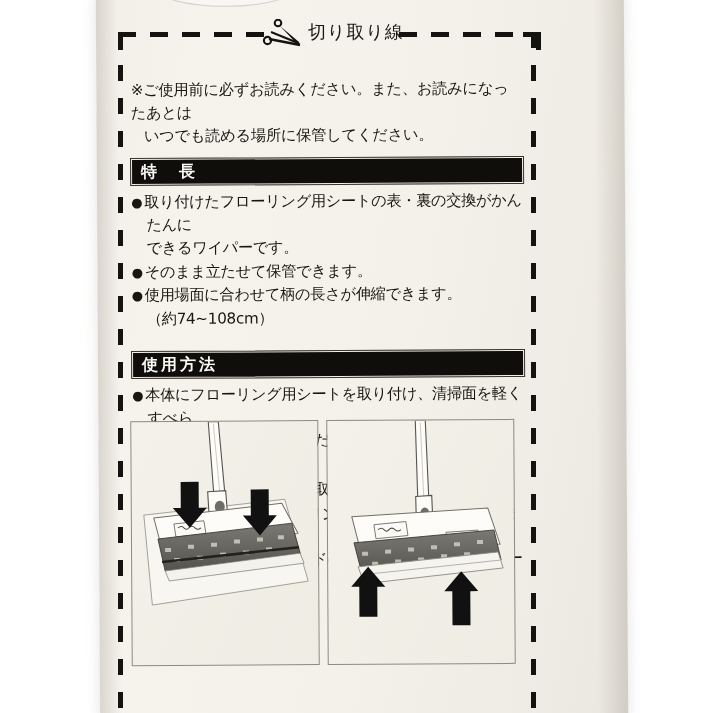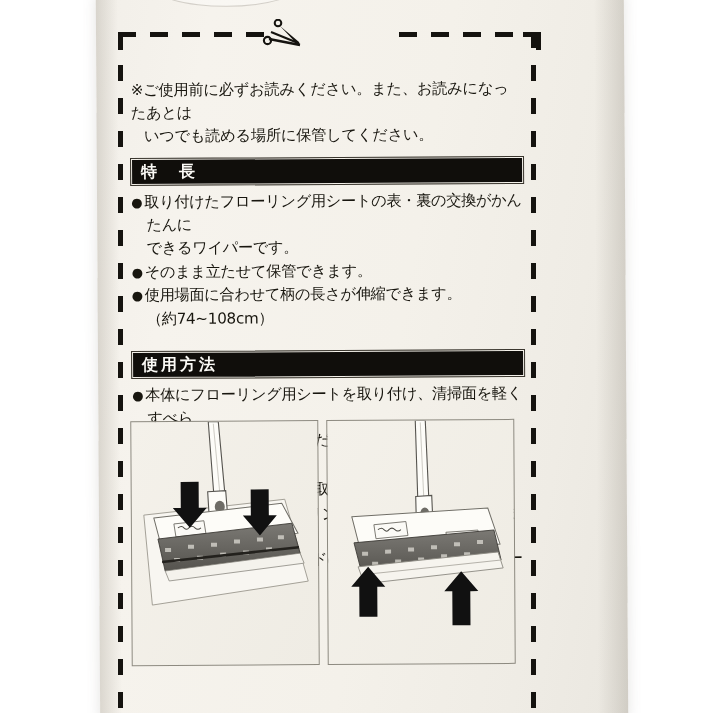--- a/index.html
+++ b/index.html
@@ -224,20 +224,21 @@
     <svg class="scissors" viewBox="0 0 42 32">
       <g stroke="#15130f" fill="none" stroke-width="2.1">
         <path d="M9 20 L40 26" stroke-width="2.6"></path>
         <path d="M11 13 L38 24"></path>
       </g>
       <circle cx="18" cy="4" r="3.3" fill="none" stroke="#15130f" stroke-width="2"></circle>
       <circle cx="7.5" cy="21.5" r="3.6" fill="none" stroke="#15130f" stroke-width="2.1"></circle>
       <path d="M20 7 L37 25 L40 26 L39 23 Z" fill="#15130f"></path>
     </svg>
 
+    <div class="cut-label">切り取り線</div>
   </div>
 
   <div class="content">
 
     <p class="lead">
       <span>※ご使用前に必ずお読みください。また、お読みになったあとは</span>
       <span class="l2">いつでも読める場所に保管してください。</span>
     </p>
 
     <div class="bar">特　長</div>

